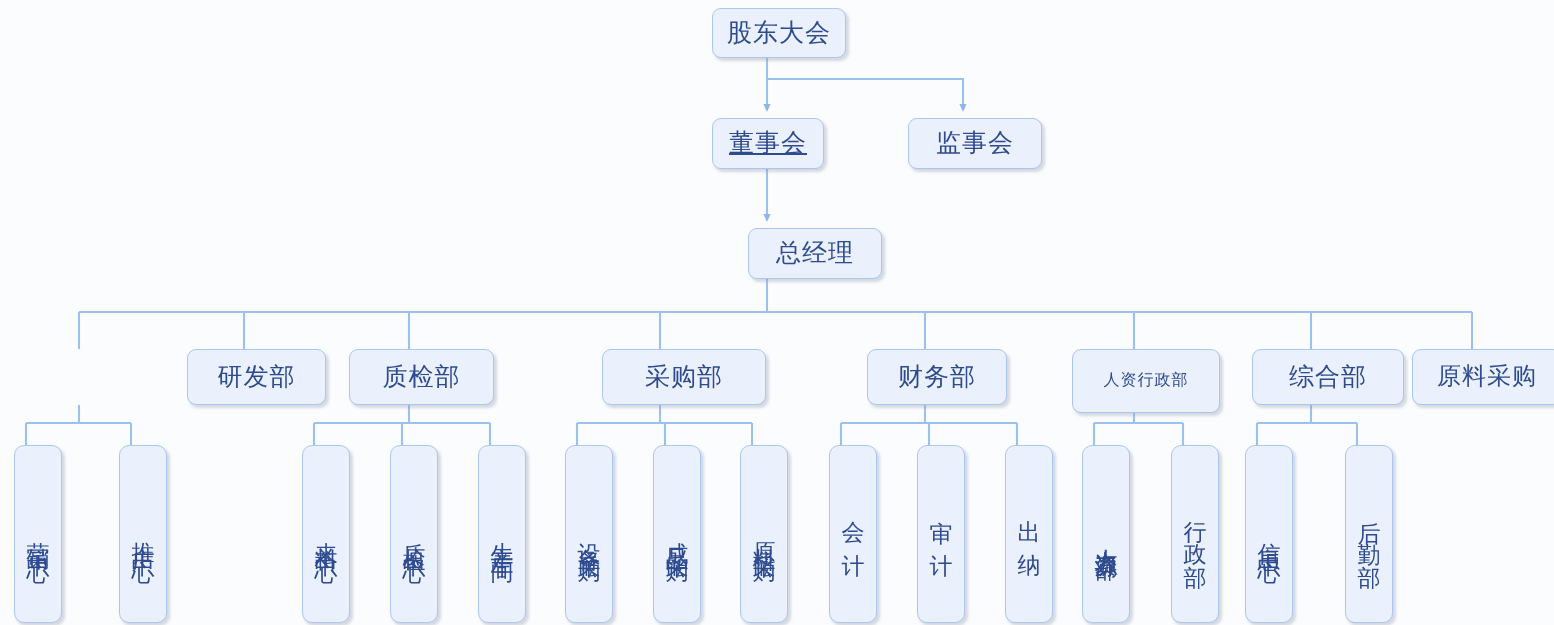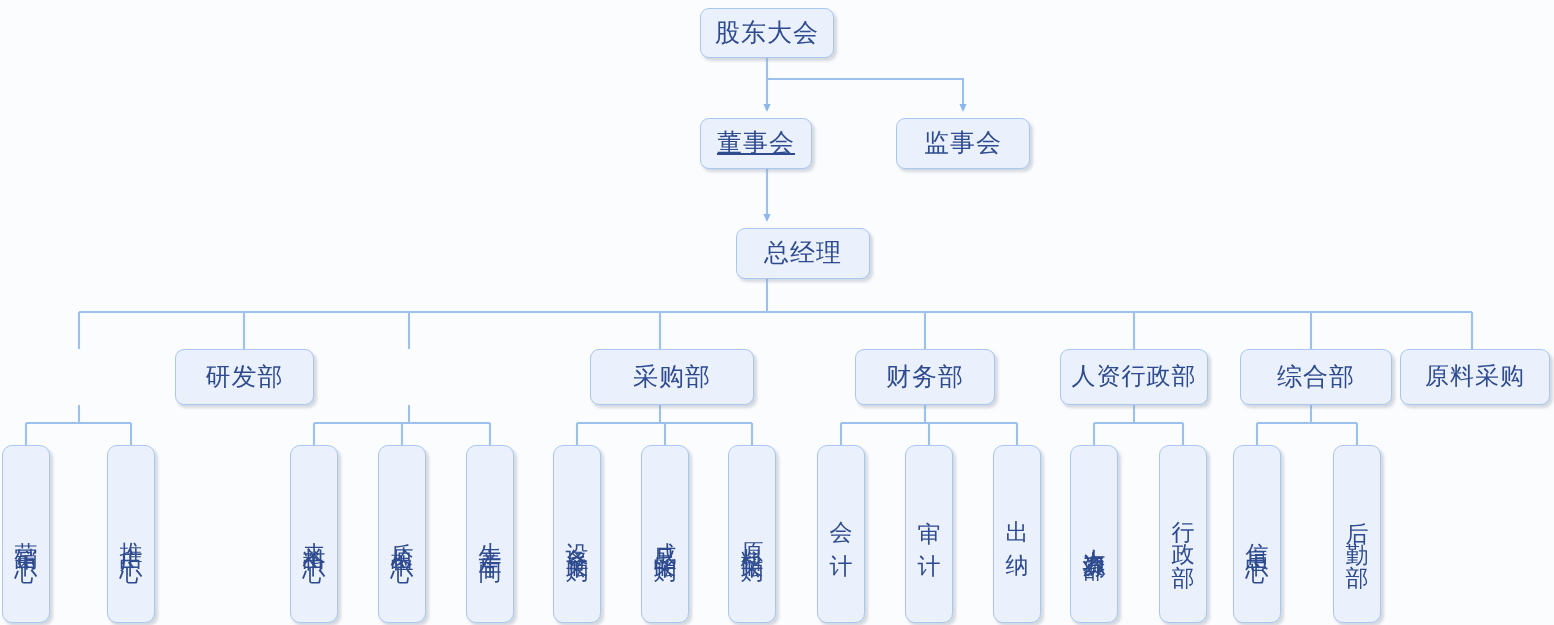--- a/index.html
+++ b/index.html
@@ -28,20 +28,21 @@
     background: #eaf1fc;
     border: 1.6px solid #a9c7f0;
     border-radius: 9px;
     color: #2e4b8f;
     box-shadow: 2.5px 3px 3px rgba(150,160,175,0.38);
     display: flex;
     align-items: center;
     justify-content: center;
     text-align: center;
     letter-spacing: 1px;
+    margin-left: 12px;
   }
   .node.h {
     font-size: 25px;
     line-height: 1;
     padding-bottom: 2px;
   }
   .node.v {
     writing-mode: vertical-rl;
     text-orientation: upright;
     font-size: 23px;
@@ -125,26 +126,27 @@
 
   <div class="node h" style="left:700px; top:118px; width:112px; height:51px;text-decoration:underline;">董事会</div>
 
   <div class="node h" style="left:896px; top:118px; width:134px; height:51px;">监事会</div>
 
   <div class="node h" style="left:736px; top:228px; width:134px; height:51px;">总经理</div>
 
 
   <div class="node h" style="left:175px; top:349px; width:139px; height:56px;">研发部</div>
 
+  <div class="node h" style="left:337px; top:349px; width:145px; height:56px;">质检部</div>
 
   <div class="node h" style="left:590px; top:349px; width:164px; height:56px;">采购部</div>
 
   <div class="node h" style="left:855px; top:349px; width:140px; height:56px;">财务部</div>
 
-  <div class="node h" style="left:1060px; top:349px; width:148px; height:56px; font-size:24px;">人资行政部</div>
+  <div class="node h" style="left:1060px; top:349px; width:148px; height:64px; font-size:16px;">人资行政部</div>
 
   <div class="node h" style="left:1240px; top:349px; width:152px; height:56px;">综合部</div>
 
   <div class="node h" style="left:1400px; top:349px; width:150px; height:56px; font-size:24px;">原料采购</div>
 
   <div class="node v" style="left:2px; top:445px; width:48px; height:178px;">营销中心</div>
 
   <div class="node v" style="left:107px; top:445px; width:48px; height:178px;">推广中心</div>
 
   <div class="node v" style="left:290px; top:445px; width:48px; height:178px;">来料中心</div>

